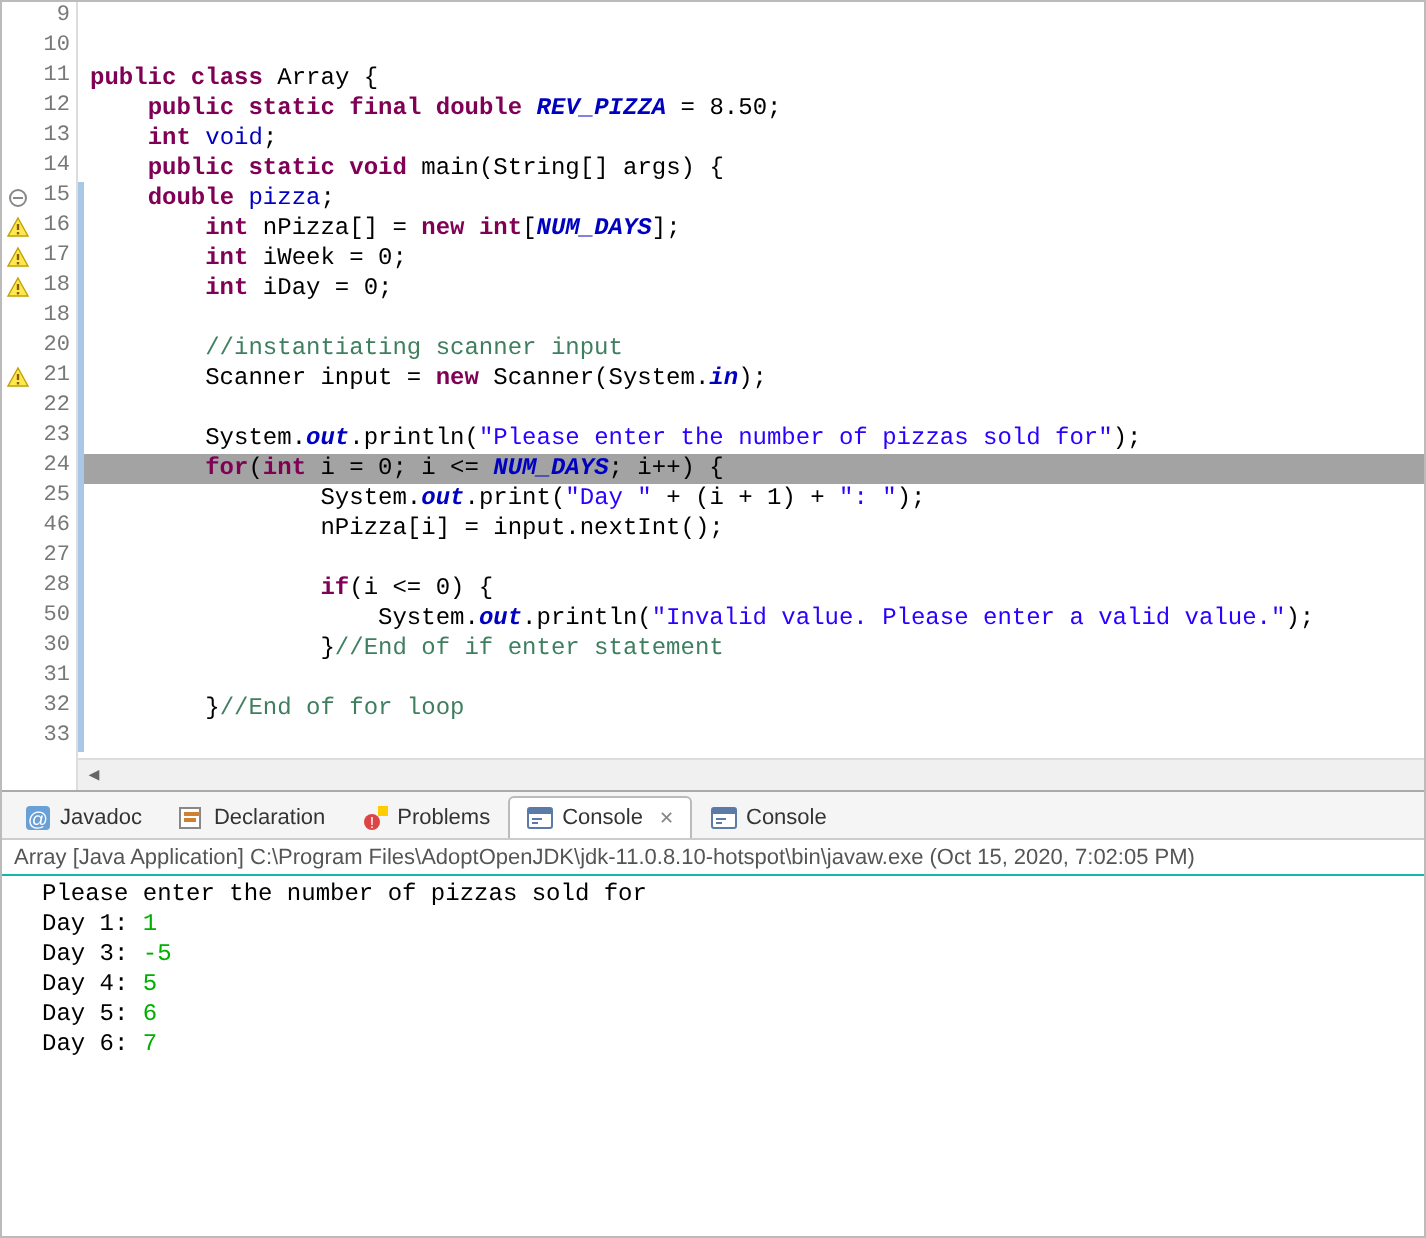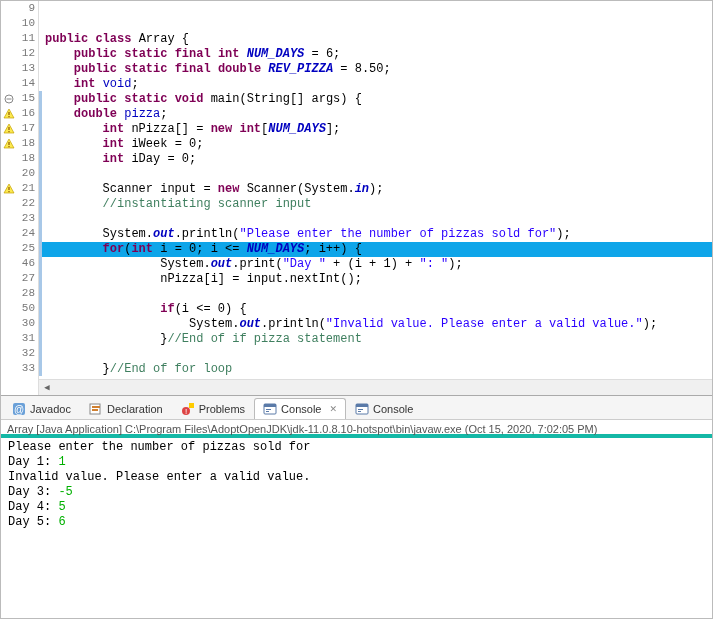--- a/index.html
+++ b/index.html
@@ -55,21 +55,21 @@
   }
   .code-area {
     margin-left: 44px;
     padding-top: 16px;
   }
   .code-line {
     height: 15px;
     line-height: 15px;
     white-space: pre;
   }
-  .hl-line { background: #0ea5e9; margin-left: -6px; padding-left: 6px; }
+  .hl-line { background: #a3a3a3; margin-left: -6px; padding-left: 6px; }
   .kw { color: #7f0055; font-weight: bold; }
   .str { color: #2a00ff; }
   .com { color: #3f7f5f; }
   .fld { color: #0000c0; }
   .sta { color: #0000c0; font-style: italic; font-weight: bold; }
   
   .hscroll {
     position: absolute;
     bottom: 0;
     left: 38px;
@@ -115,26 +115,26 @@
     border-top-right-radius: 3px;
   }
   .view-tab .ticon { width: 14px; height: 14px; display: flex; align-items: center; justify-content: center; }
   
   .console-header {
     height: 18px;
     padding: 1px 6px;
     font-family: "Segoe UI", Tahoma, sans-serif;
     font-size: 11px;
     color: #555;
-    border-bottom: 4px solid #14b8a6;
+    border-bottom: 1px solid #14b8a6;
     line-height: 16px;
     white-space: nowrap;
   }
   .console-body {
-    padding: 2px 7px;
+    padding: 2px 20px;
     font-family: Consolas, "Courier New", monospace;
     font-size: 12px;
     line-height: 15px;
   }
   .con-line { white-space: pre; }
   .con-in { color: #00b000; }
   .cursor {
     display: inline-block;
     width: 1px;
     height: 13px;
@@ -295,40 +295,39 @@
       <div class="blue-bar" style="top: 285px; height: 15px;"></div>
       <div class="blue-bar" style="top: 300px; height: 15px;"></div>
       <div class="blue-bar" style="top: 315px; height: 15px;"></div>
       <div class="blue-bar" style="top: 330px; height: 15px;"></div>
       <div class="blue-bar" style="top: 345px; height: 15px;"></div>
       <div class="blue-bar" style="top: 360px; height: 15px;"></div>
     </div>
   <div class="code-area" id="codearea">
       <div class="code-line"></div>
       <div class="code-line"><span class="kw">public</span> <span class="kw">class</span> Array {</div>
-      <div class="code-line">    <span class="kw">public</span> <span class="kw">static</span> <span class="kw">final</span> <span class="kw">int</span> <span class="sta">NUM_DAYS</span> = 6;</div>
       <div class="code-line">    <span class="kw">public</span> <span class="kw">static</span> <span class="kw">final</span> <span class="kw">double</span> <span class="sta">REV_PIZZA</span> = 8.50;</div>
       <div class="code-line">    <span class="kw">int</span> <span class="fld">void</span>;</div>
       <div class="code-line">    <span class="kw">public</span> <span class="kw">static</span> <span class="kw">void</span> main(String[] args) {</div>
       <div class="code-line">    <span class="kw">double</span> <span class="fld">pizza</span>;</div>
       <div class="code-line">        <span class="kw">int</span> nPizza[] = <span class="kw">new</span> <span class="kw">int</span>[<span class="sta">NUM_DAYS</span>];</div>
       <div class="code-line">        <span class="kw">int</span> iWeek = 0;</div>
       <div class="code-line">        <span class="kw">int</span> iDay = 0;</div>
       <div class="code-line"></div>
+      <div class="code-line">        <span class="com">//instantiating scanner input</span></div>
       <div class="code-line">        Scanner input = <span class="kw">new</span> Scanner(System.<span class="sta">in</span>);</div>
-      <div class="code-line">        <span class="com">//instantiating scanner input</span></div>
       <div class="code-line"></div>
       <div class="code-line">        System.<span class="sta">out</span>.println(<span class="str">"Please enter the number of pizzas sold for"</span>);</div>
       <div class="code-line hl-line">        <span class="kw">for</span>(<span class="kw">int</span> i = 0; i &lt;= <span class="sta">NUM_DAYS</span>; i++) {</div>
       <div class="code-line">                System.<span class="sta">out</span>.print(<span class="str">"Day "</span> + (i + 1) + <span class="str">": "</span>);</div>
       <div class="code-line">                nPizza[i] = input.nextInt();</div>
       <div class="code-line"></div>
       <div class="code-line">                <span class="kw">if</span>(i &lt;= 0) {</div>
       <div class="code-line">                    System.<span class="sta">out</span>.println(<span class="str">"Invalid value. Please enter a valid value."</span>);</div>
-      <div class="code-line">                }<span class="com">//End of if pizza statement</span></div>
+      <div class="code-line">                }<span class="com">//End of if enter statement</span></div>
       <div class="code-line"></div>
       <div class="code-line">        }<span class="com">//End of for loop</span></div>
       <div class="code-line"></div>
     </div>
   <div class="hscroll">
     <div class="hscroll-arrow">◀</div>
   </div>
 </div>
 
 <div class="tabs-bar" id="tabsbar">
@@ -383,17 +382,17 @@
         </svg>
       </span>
       <span>Console</span>
     </div>
   </div>
 
 <div class="console-header">Array [Java Application] C:\Program Files\AdoptOpenJDK\jdk-11.0.8.10-hotspot\bin\javaw.exe  (Oct 15, 2020, 7:02:05 PM)</div>
 <div class="console-body" id="consolebody">
     <div class="con-line"><span>Please enter the number of pizzas sold for</span></div>
     <div class="con-line"><span>Day 1: </span><span class="con-in">1</span></div>
-    <div class="con-line"><span>Invalid value. Please enter a valid value.</span></div>
     <div class="con-line"><span>Day 3: </span><span class="con-in">-5</span></div>
     <div class="con-line"><span>Day 4: </span><span class="con-in">5</span></div>
     <div class="con-line"><span>Day 5: </span><span class="con-in">6</span></div>
+    <div class="con-line"><span>Day 6: </span><span class="con-in">7</span></div>
   </div>
 
 </body></html>

